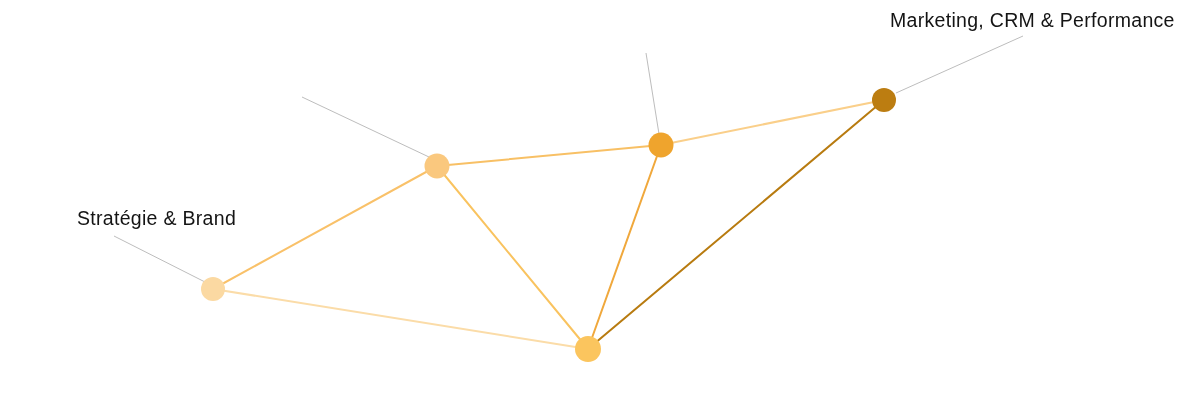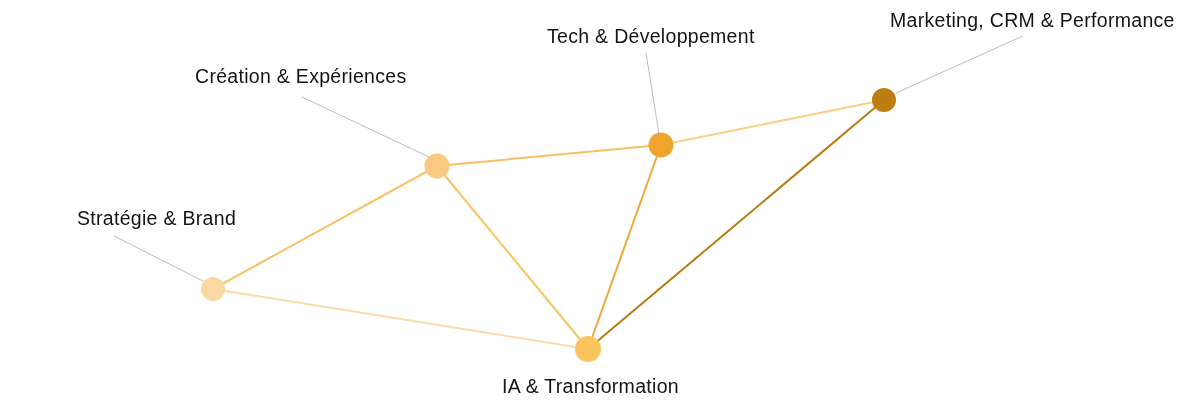--- a/index.html
+++ b/index.html
@@ -37,17 +37,14 @@
       <line x1="661" y1="145" x2="884" y2="100" stroke="#facf8a" stroke-width="2" stroke-linecap="round"></line>
       <line x1="661" y1="145" x2="588" y2="349" stroke="#f0a83c" stroke-width="2" stroke-linecap="round"></line>
       <line x1="884" y1="100" x2="588" y2="349" stroke="#b87b10" stroke-width="2" stroke-linecap="round"></line>
       <circle cx="213" cy="289" r="12" fill="#fbd9a2"></circle>
       <circle cx="437" cy="166" r="12.5" fill="#fac87e"></circle>
       <circle cx="661" cy="145" r="12.5" fill="#efa42d"></circle>
       <circle cx="884" cy="100" r="12" fill="#bc7d11"></circle>
       <circle cx="588" cy="349" r="13" fill="#fbc55e"></circle>
     </svg>
   <span class="node-label" style="left: 33px; top: 208px; color: rgb(20, 20, 20); margin-left: 44px;">Stratégie &amp; Brand</span>
-  <span class="node-label" style="left: 195px; top: 66px; color: rgb(20, 20, 20);">Création &amp; Expériences</span>
-  <span class="node-label" style="left: 547px; top: 26px; color: rgb(20, 20, 20);">Tech &amp; Développement</span>
   <span class="node-label" style="left: 890px; top: 10px; color: rgb(20, 20, 20);">Marketing, CRM &amp; Performance</span>
-  <span class="node-label" style="left: 502px; top: 376px; color: rgb(20, 20, 20);">IA &amp; Transformation</span>
 </div>
 
 </body></html>

